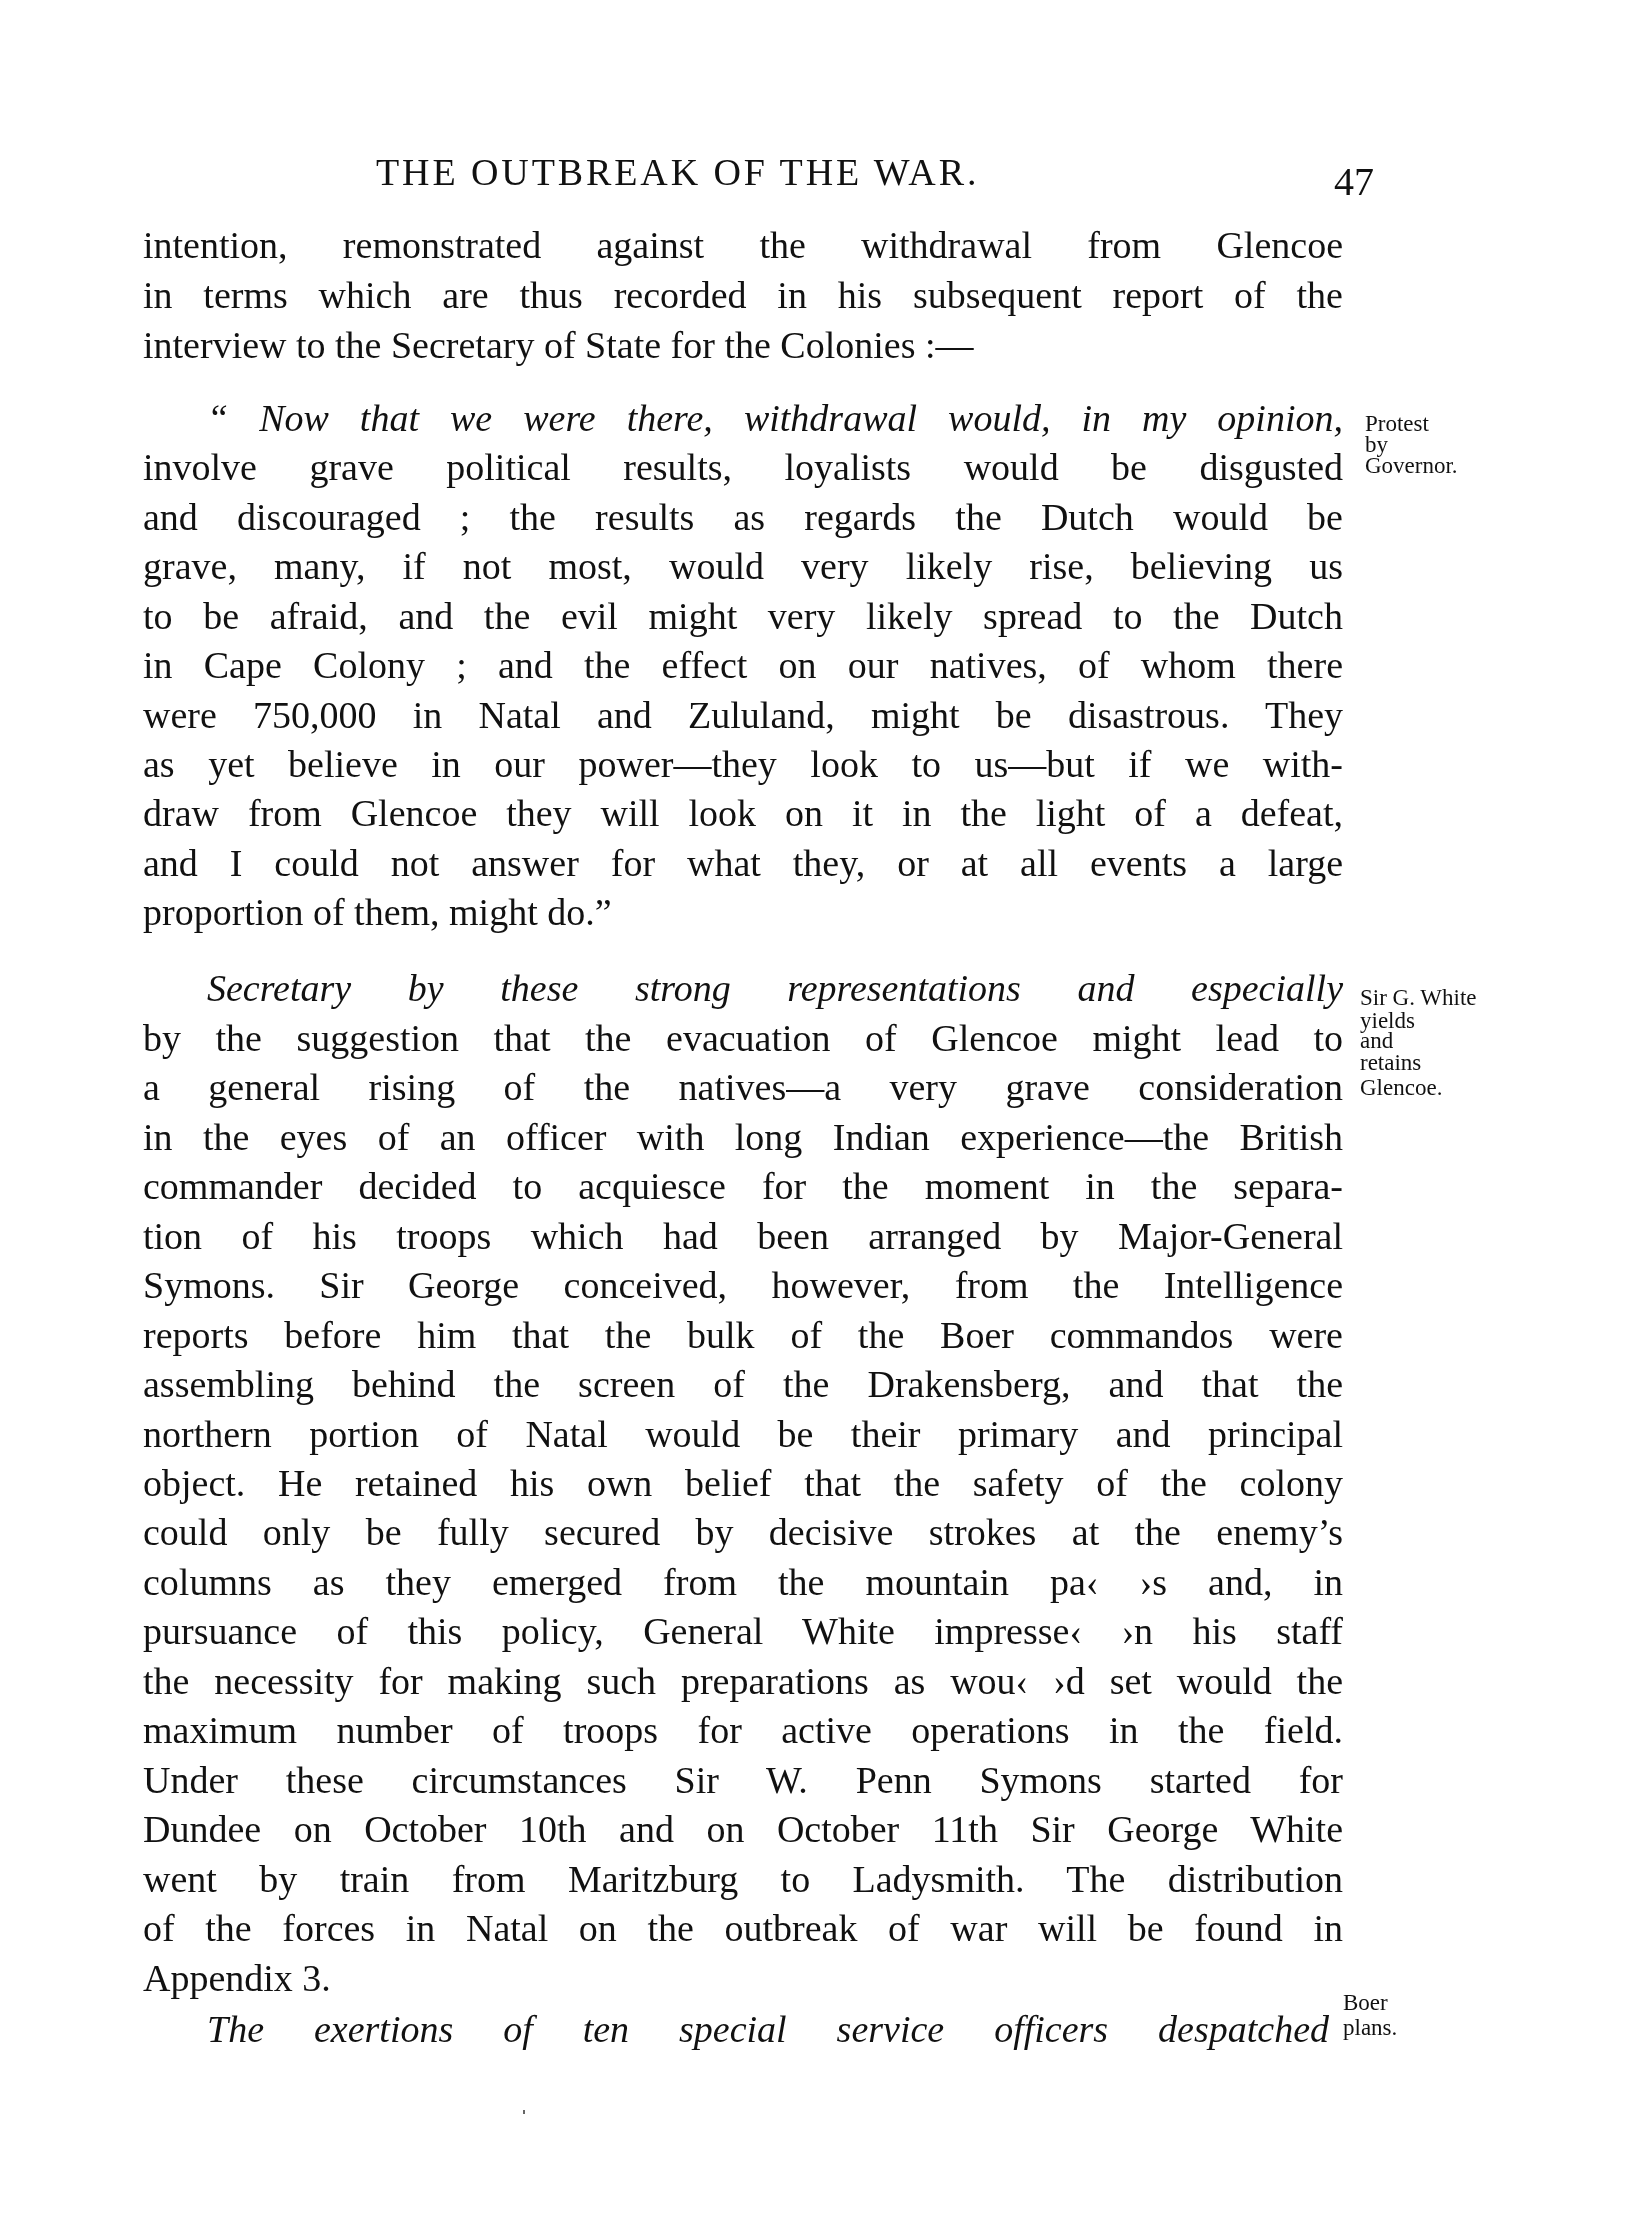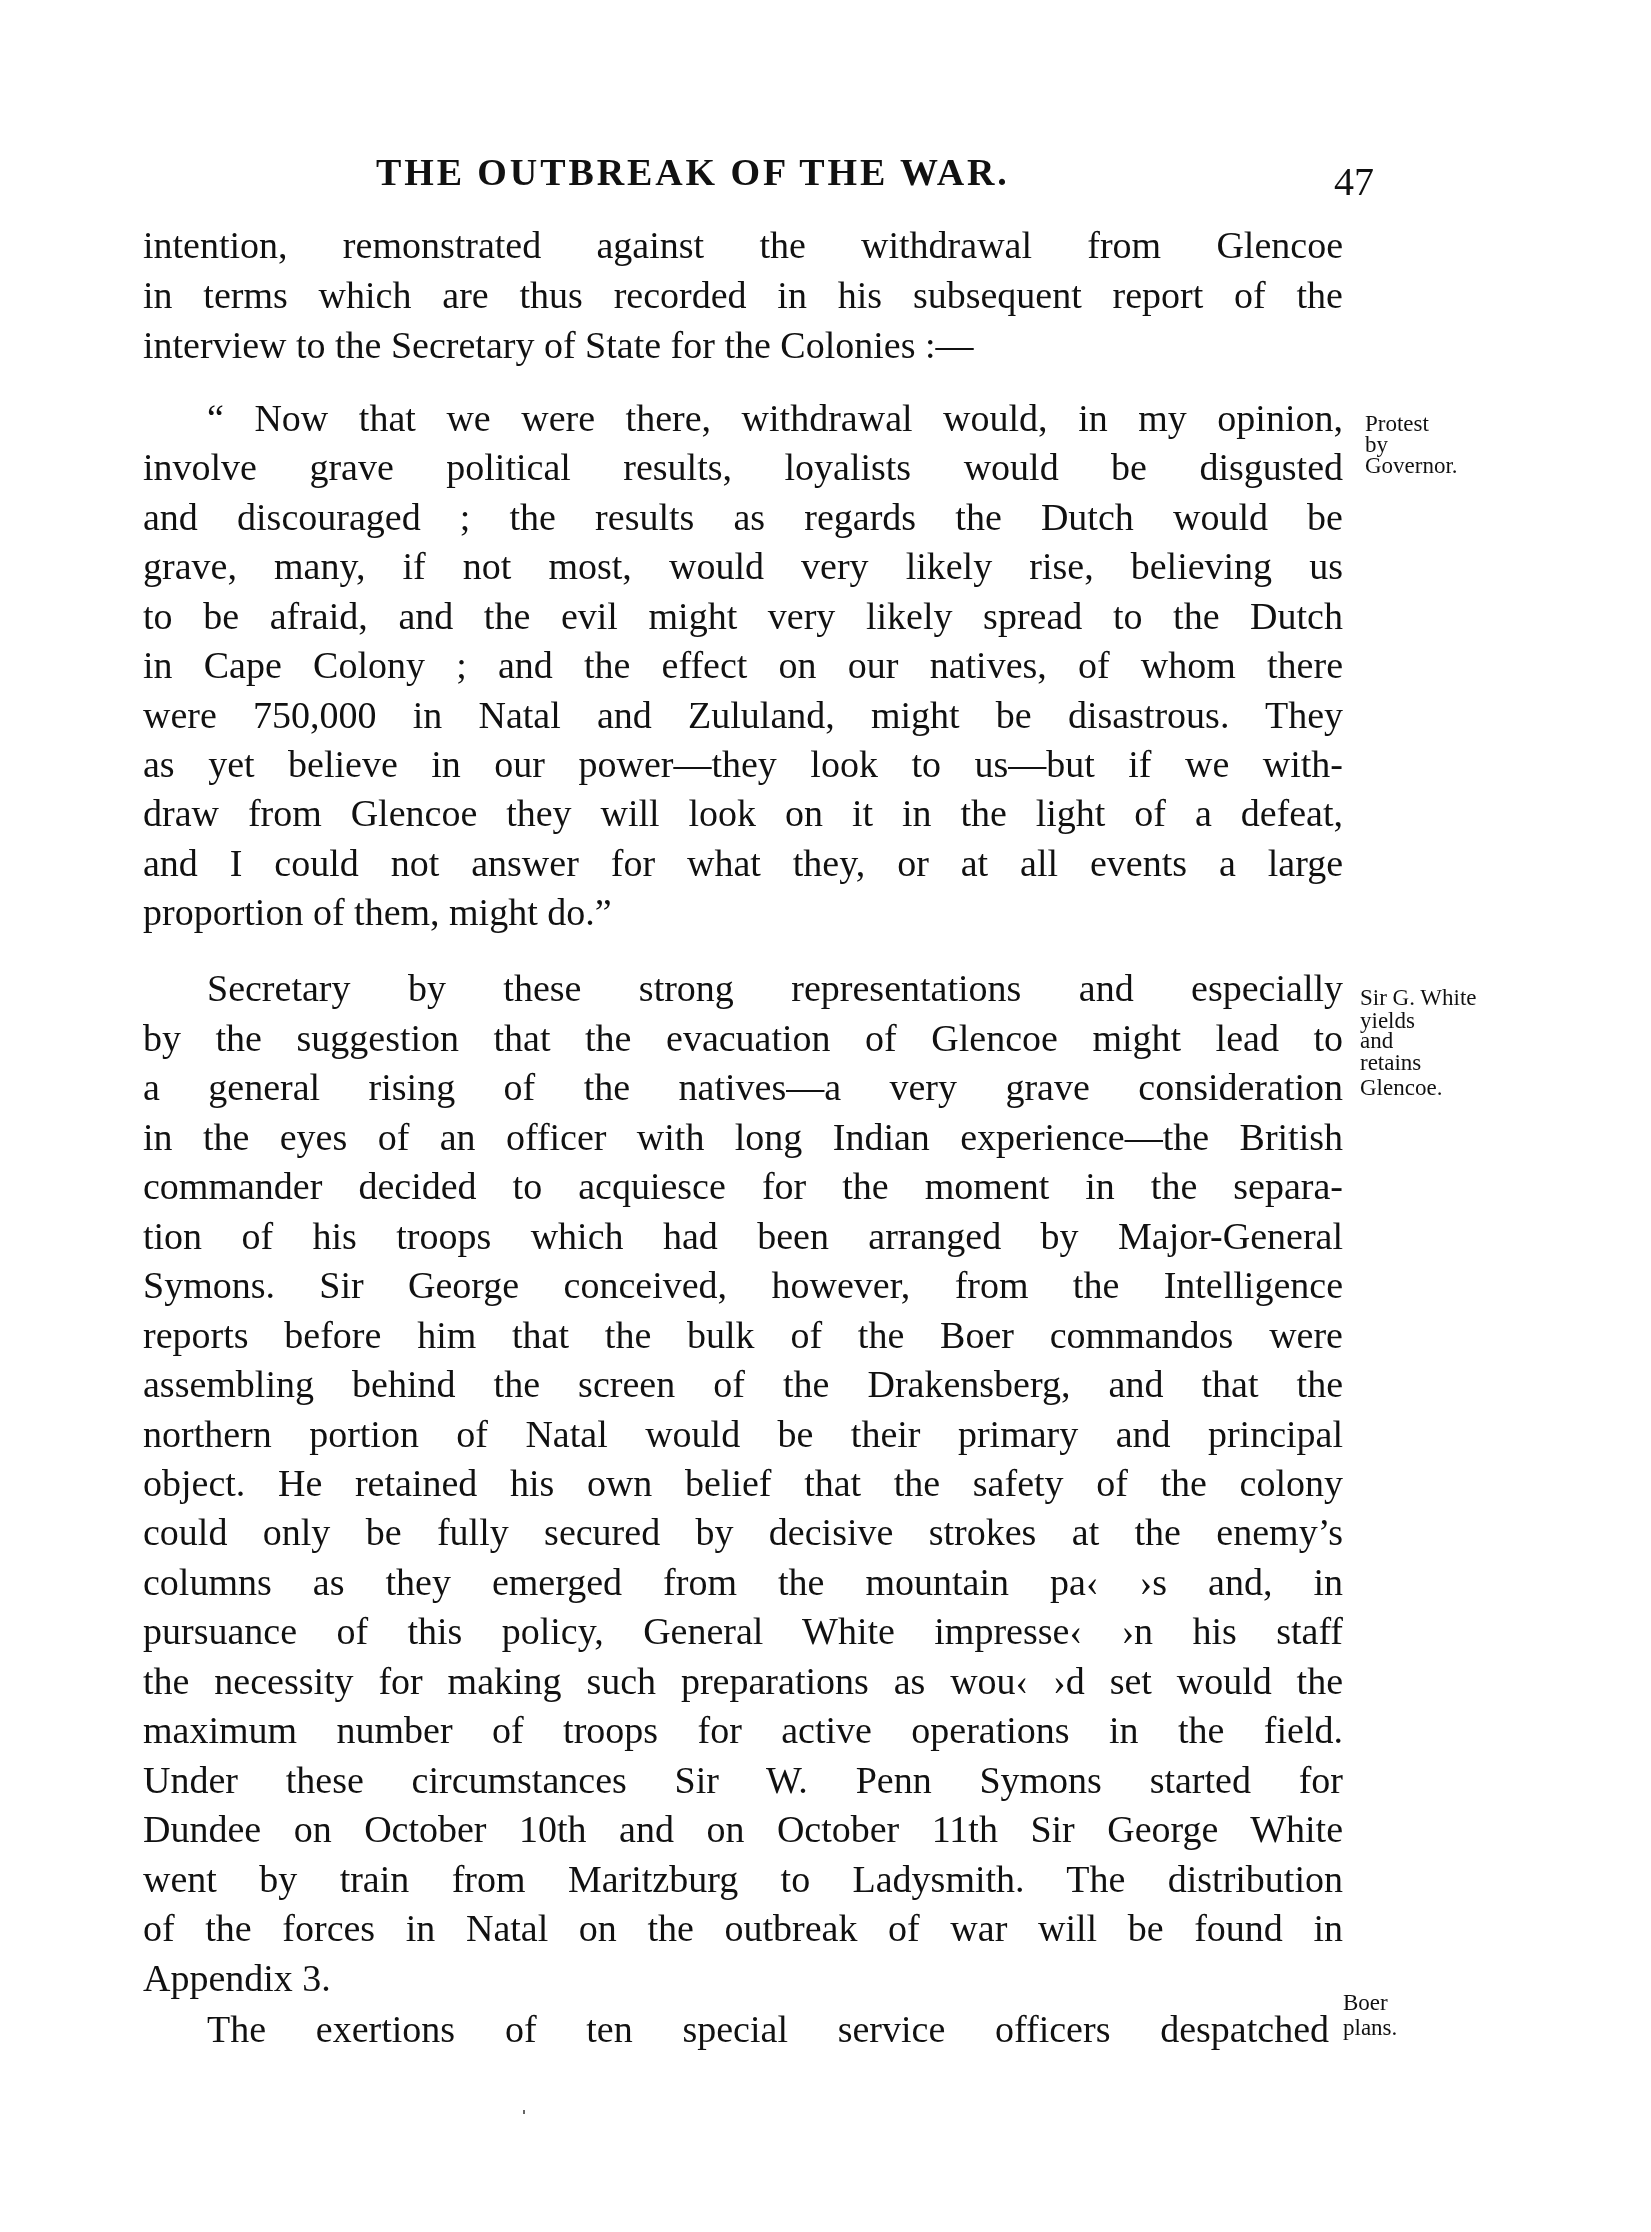--- a/index.html
+++ b/index.html
@@ -1,24 +1,24 @@
 <!DOCTYPE html>
 <html style="font-size:15px"><head>
 <meta charset="utf-8">
 <style>
   html, body { margin: 0; padding: 0; background: #ffffff; }
   body { width: 1651px; height: 2232px; position: relative; overflow: hidden;
          font-family: "Liberation Serif", "DejaVu Serif", serif; color: #111; }
   .header { position: absolute; top: 150px; left: 376px; font-size: 38px; letter-spacing: 2.9px;
-            white-space: nowrap; font-weight: bold; }
+            white-space: nowrap; }
   .pagenum { position: absolute; top: 158px; left: 1334px; font-size: 40px; text-align: center; }
   .line { position: absolute; left: 143px; width: 1200px; font-size: 38px; line-height: 49px;
           white-space: nowrap; text-align: justify; text-align-last: justify; }
   .line.last { text-align-last: left; }
-  .line.indent { left: 207px; width: 1136px; }
+  .line.indent { left: 207px; width: 1136px; font-style: italic; }
   .note { position: absolute; left: 1365px; font-size: 23px; line-height: 25px; white-space: nowrap; }
   .note span { display: block; }
   .speck { position: absolute; left: 523px; top: 2110px; width: 1.9px; height: 3.8px; background: #666; }
 </style>
 </head>
 <body>
 
 <div class="header">THE OUTBREAK OF THE WAR.</div>
 <div class="pagenum">47</div>
 

